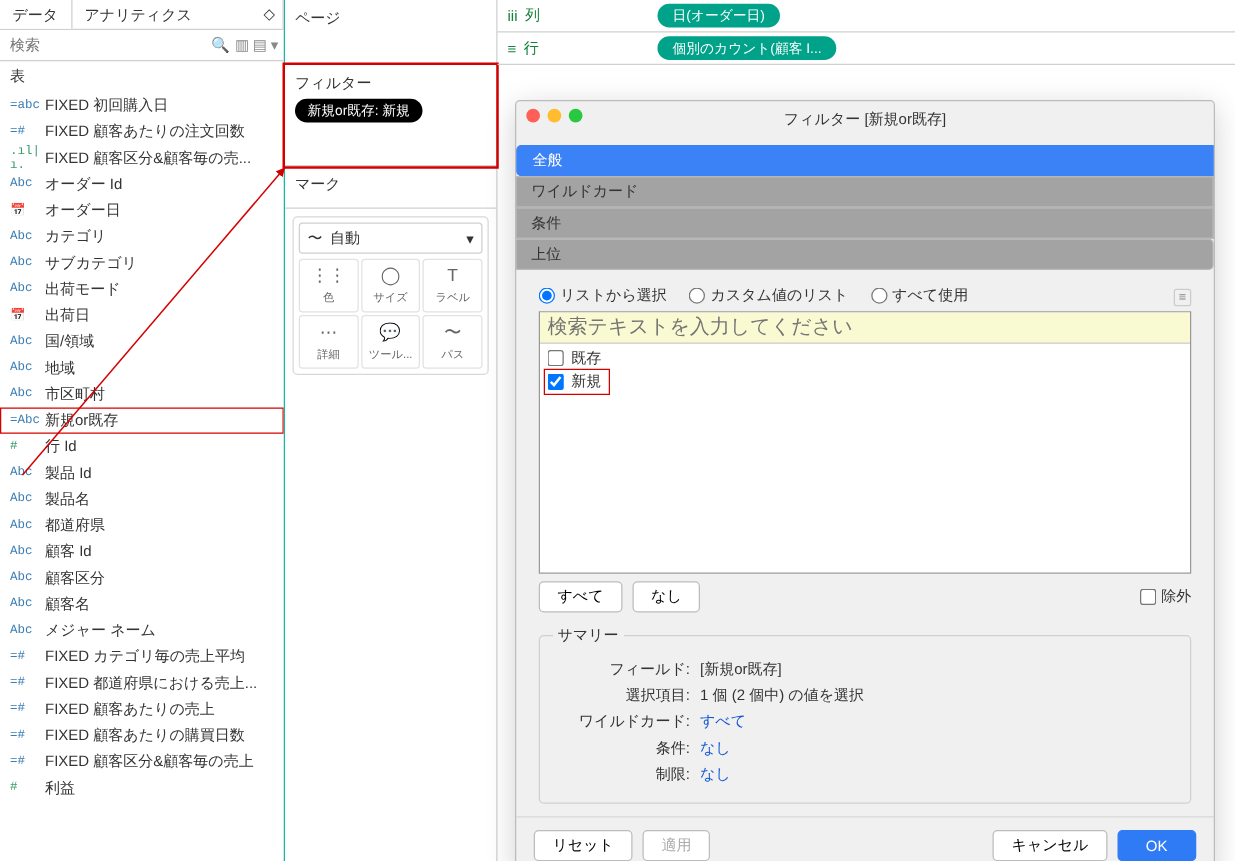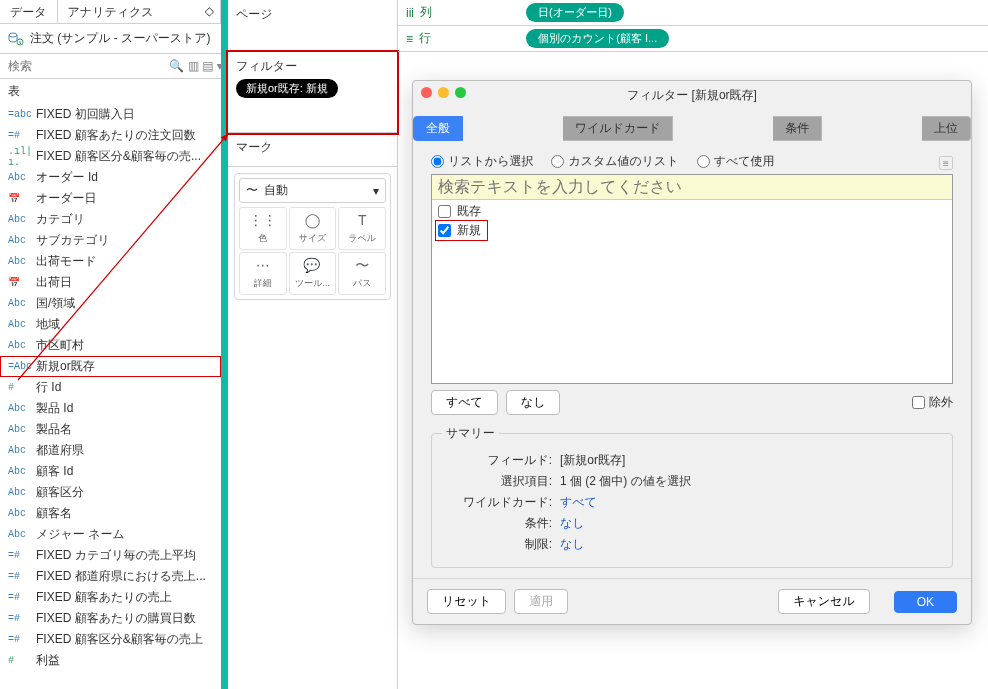--- a/index.html
+++ b/index.html
@@ -1,20 +1,20 @@
 <!DOCTYPE html>
 <html><head>
 <meta charset="utf-8">
 <style>
 * { box-sizing: border-box; margin: 0; padding: 0; font-family: "Hiragino Sans", "Meiryo", sans-serif; font-size: 12px; }
 body { background: #fff; color: #333; width: 988px; height: 689px; overflow: hidden; position: relative; }
 .app { display: flex; height: 100%; }
 
 
-.sidebar-left { width: 228px; border-right: 7px solid #14b8a6; display: flex; flex-direction: column; }
+.sidebar-left { width: 228px; border-right: 1px solid #14b8a6; display: flex; flex-direction: column; }
 .tabs-top { display: flex; border-bottom: 1px solid #d0d0d0; height: 24px; }
 .tab-top { padding: 4px 10px; cursor: pointer; border-right: 1px solid #d0d0d0; }
 .tab-top.active { background: #fff; }
 .analytics-tab { flex: 1; display: flex; justify-content: space-between; padding-right: 6px; }
 .datasource { display: flex; align-items: center; gap: 6px; padding: 6px 8px; border-bottom: 1px solid #d0d0d0; }
 .ds-icon { width: 16px; height: 14px; display: inline-block; position: relative; }
 .search-row { display: flex; align-items: center; padding: 2px 6px; border-bottom: 1px solid #d0d0d0; gap: 4px; }
 .search-row input { flex: 1; border: none; outline: none; font-size: 12px; padding: 3px 2px; }
 .search-row .mag { color: #888; }
 .view-icons { display: flex; gap: 3px; color: #888; }
@@ -46,21 +46,21 @@
 .row-shelf { display: flex; align-items: center; border-bottom: 1px solid #d0d0d0; height: 26px; padding: 0 8px; gap: 10px; }
 .row-shelf .lbl { display: flex; align-items: center; gap: 6px; width: 110px; color: #15803d; }
 .pill-green { background: #00a28a; color: #fff; border-radius: 10px; padding: 2px 12px; font-size: 11px; }
 
 
 .dialog { position: absolute; left: 412px; top: 80px; width: 560px; background: #f0f0f0; border: 1px solid #bcbcbc; border-radius: 4px; box-shadow: 0 6px 24px rgba(0,0,0,.18); }
 .dlg-title { text-align: center; padding: 6px; position: relative; }
 .traffic { position: absolute; left: 8px; top: 6px; display: flex; gap: 6px; }
 .dot { width: 11px; height: 11px; border-radius: 50%; }
 .dot.r { background: #ff5f57; } .dot.y { background: #febc2e; } .dot.g { background: #28c840; }
-.dlg-tabs { display: flex; justify-content: space-between; margin: 6px 0 12px; }
+.dlg-tabs { display: flex; justify-content: flex-start; margin: 6px 0 12px; flex-direction: column; }
 .dlg-tabs .seg { border: 1px solid #b8b8b8; padding: 3px 12px; background: #a3a3a3; cursor: pointer; }
 .dlg-tabs .seg:first-child { border-radius: 4px 0 0 4px; }
 .dlg-tabs .seg:last-child { border-radius: 0 4px 4px 0; }
 .dlg-tabs .seg + .seg { border-left: none; }
 .dlg-tabs .seg.active { background: #3b82f6; color: #fff; border-color: #3b82f6; }
 .dlg-body { padding: 0 18px 10px; }
 .radio-row { display: flex; gap: 18px; align-items: flex-end; margin-bottom: 4px; }
 .radio-row label { display: flex; align-items: center; gap: 4px; cursor: pointer; }
 .list-box { border: 1px solid #999; background: #fff; height: 210px; }
 .list-search { background: #fafad2; border-bottom: 1px solid #ccc; padding: 3px 6px; }
@@ -71,21 +71,21 @@
 .btn-row { display: flex; justify-content: space-between; align-items: center; margin-top: 6px; }
 .btn-row .left-btns { display: flex; gap: 8px; }
 .btn { border: 1px solid #bcbcbc; background: #fff; border-radius: 4px; padding: 3px 14px; cursor: pointer; }
 .exclude { display: flex; align-items: center; gap: 4px; }
 .summary { border: 1px solid #d0d0d0; border-radius: 4px; margin-top: 10px; padding: 6px 10px 10px; background: #f0f0f0; }
 .summary legend { padding: 0 4px; font-size: 12px; }
 .sum-row { display: flex; margin: 4px 0; }
 .sum-row .k { width: 110px; text-align: right; margin-right: 8px; }
 .sum-row .v.link { color: #1558d6; cursor: pointer; }
 .dlg-footer { display: flex; justify-content: space-between; padding: 10px 14px; border-top: 1px solid #d6d6d6; }
-.dlg-footer .right-btns { display: flex; gap: 24px; align-items: center; }
+.dlg-footer .right-btns { display: flex; gap: 8px; }
 .btn.primary { background: #2f7af5; color: #fff; border-color: #2f7af5; padding: 3px 22px; }
 .btn.disabled { color: #aaa; }
 
 
 .arrow-svg { position: absolute; left: 6px; top: 130px; width: 240px; height: 270px; pointer-events: none; }
 
 input[type=checkbox], input[type=radio] { margin: 0; }
 .menu-icon { color: #888; border: 1px solid #ccc; border-radius: 2px; width: 14px; height: 14px; display: inline-flex; align-items: center; justify-content: center; font-size: 10px; }
 </style>
 </head>
@@ -93,31 +93,20 @@
 
 <div class="app">
 
   <div class="sidebar-left">
     <div class="tabs-top">
       <div class="tab-top active">データ</div>
       <div class="tab-top analytics-tab">
         <span>アナリティクス</span>
         <span>◇</span>
       </div>
-    </div>
-    <div class="datasource">
-      <span class="ds-icon">
-        <svg width="16" height="14" viewBox="0 0 16 14">
-            <ellipse cx="5" cy="3" rx="4" ry="2" fill="none" stroke="#4a88b5"></ellipse>
-            <path d="M1 3 v5 a4 2 0 0 0 8 0 v-5" fill="none" stroke="#4a88b5"></path>
-            <circle cx="12" cy="10" r="3" fill="none" stroke="#3b9c6c"></circle>
-            <path d="M12 9 v2 l1 1" stroke="#3b9c6c" fill="none"></path>
-          </svg>
-      </span>
-      <span>注文 (サンプル - スーパーストア)</span>
     </div>
     <div class="search-row">
       <input placeholder="検索" style="">
       <span class="mag">🔍</span>
       <span class="view-icons">
         <span>▥</span>
         <span>▤</span>
         <span>▾</span>
       </span>
     </div>

